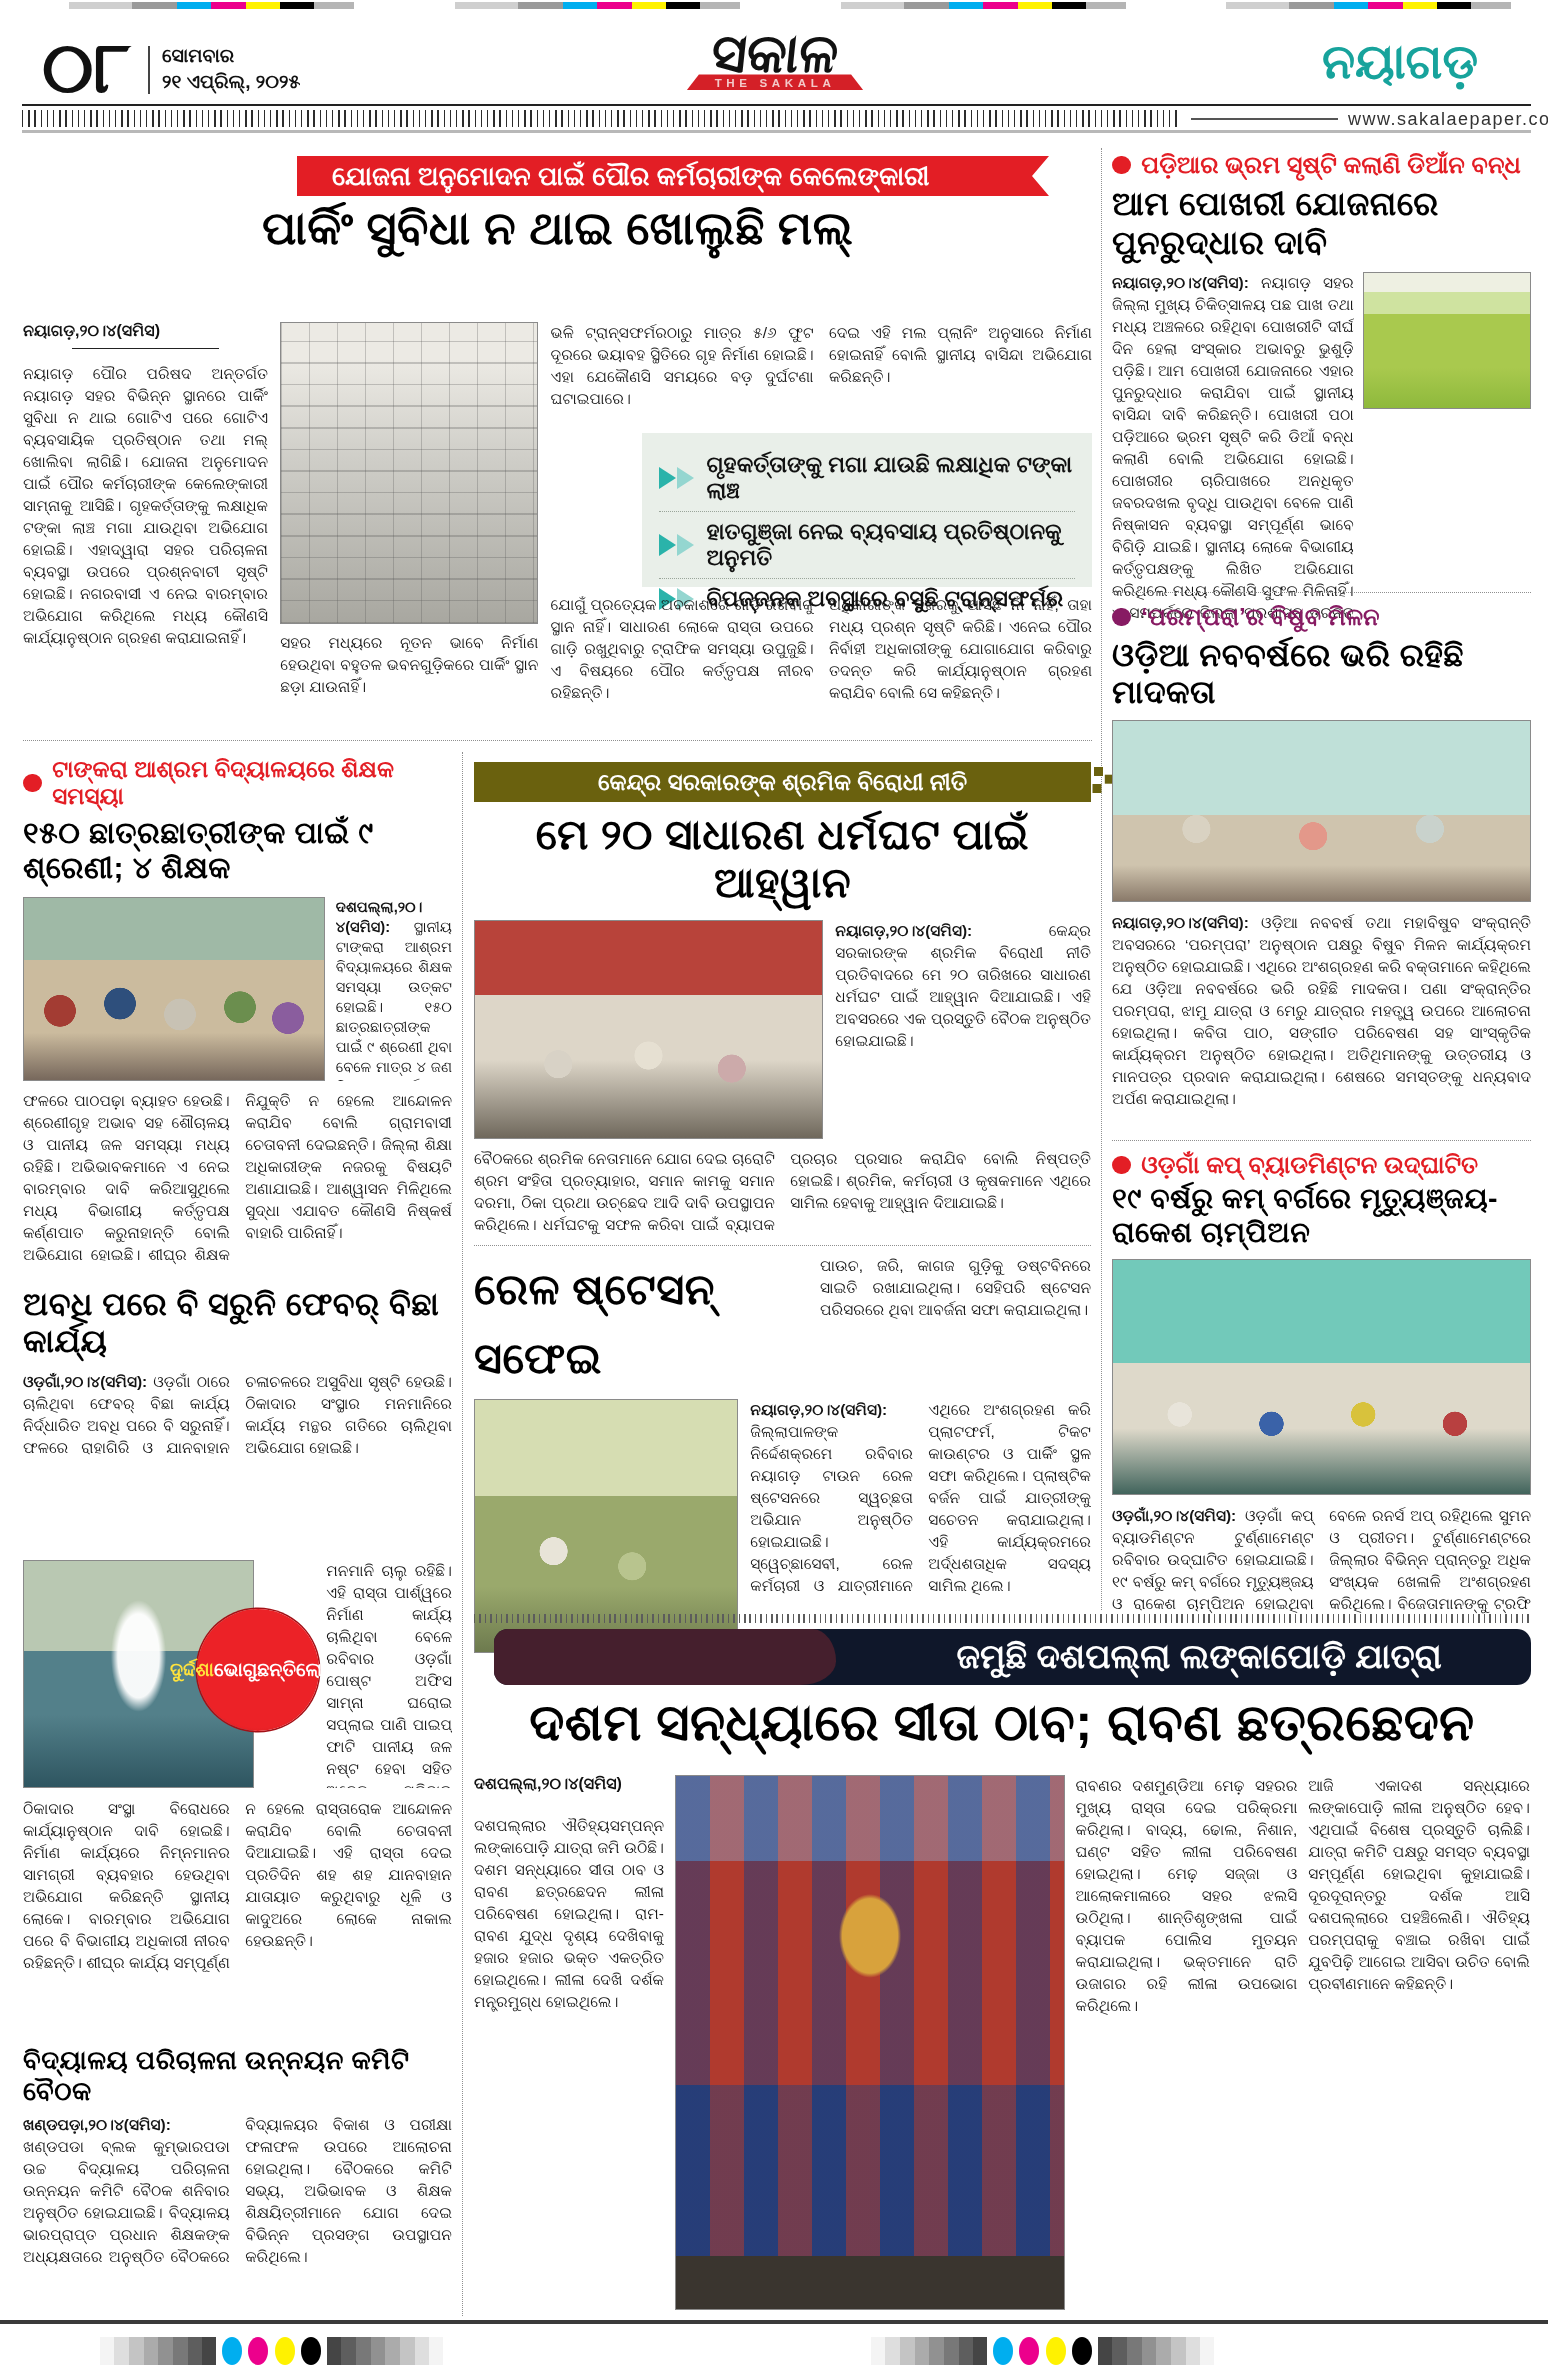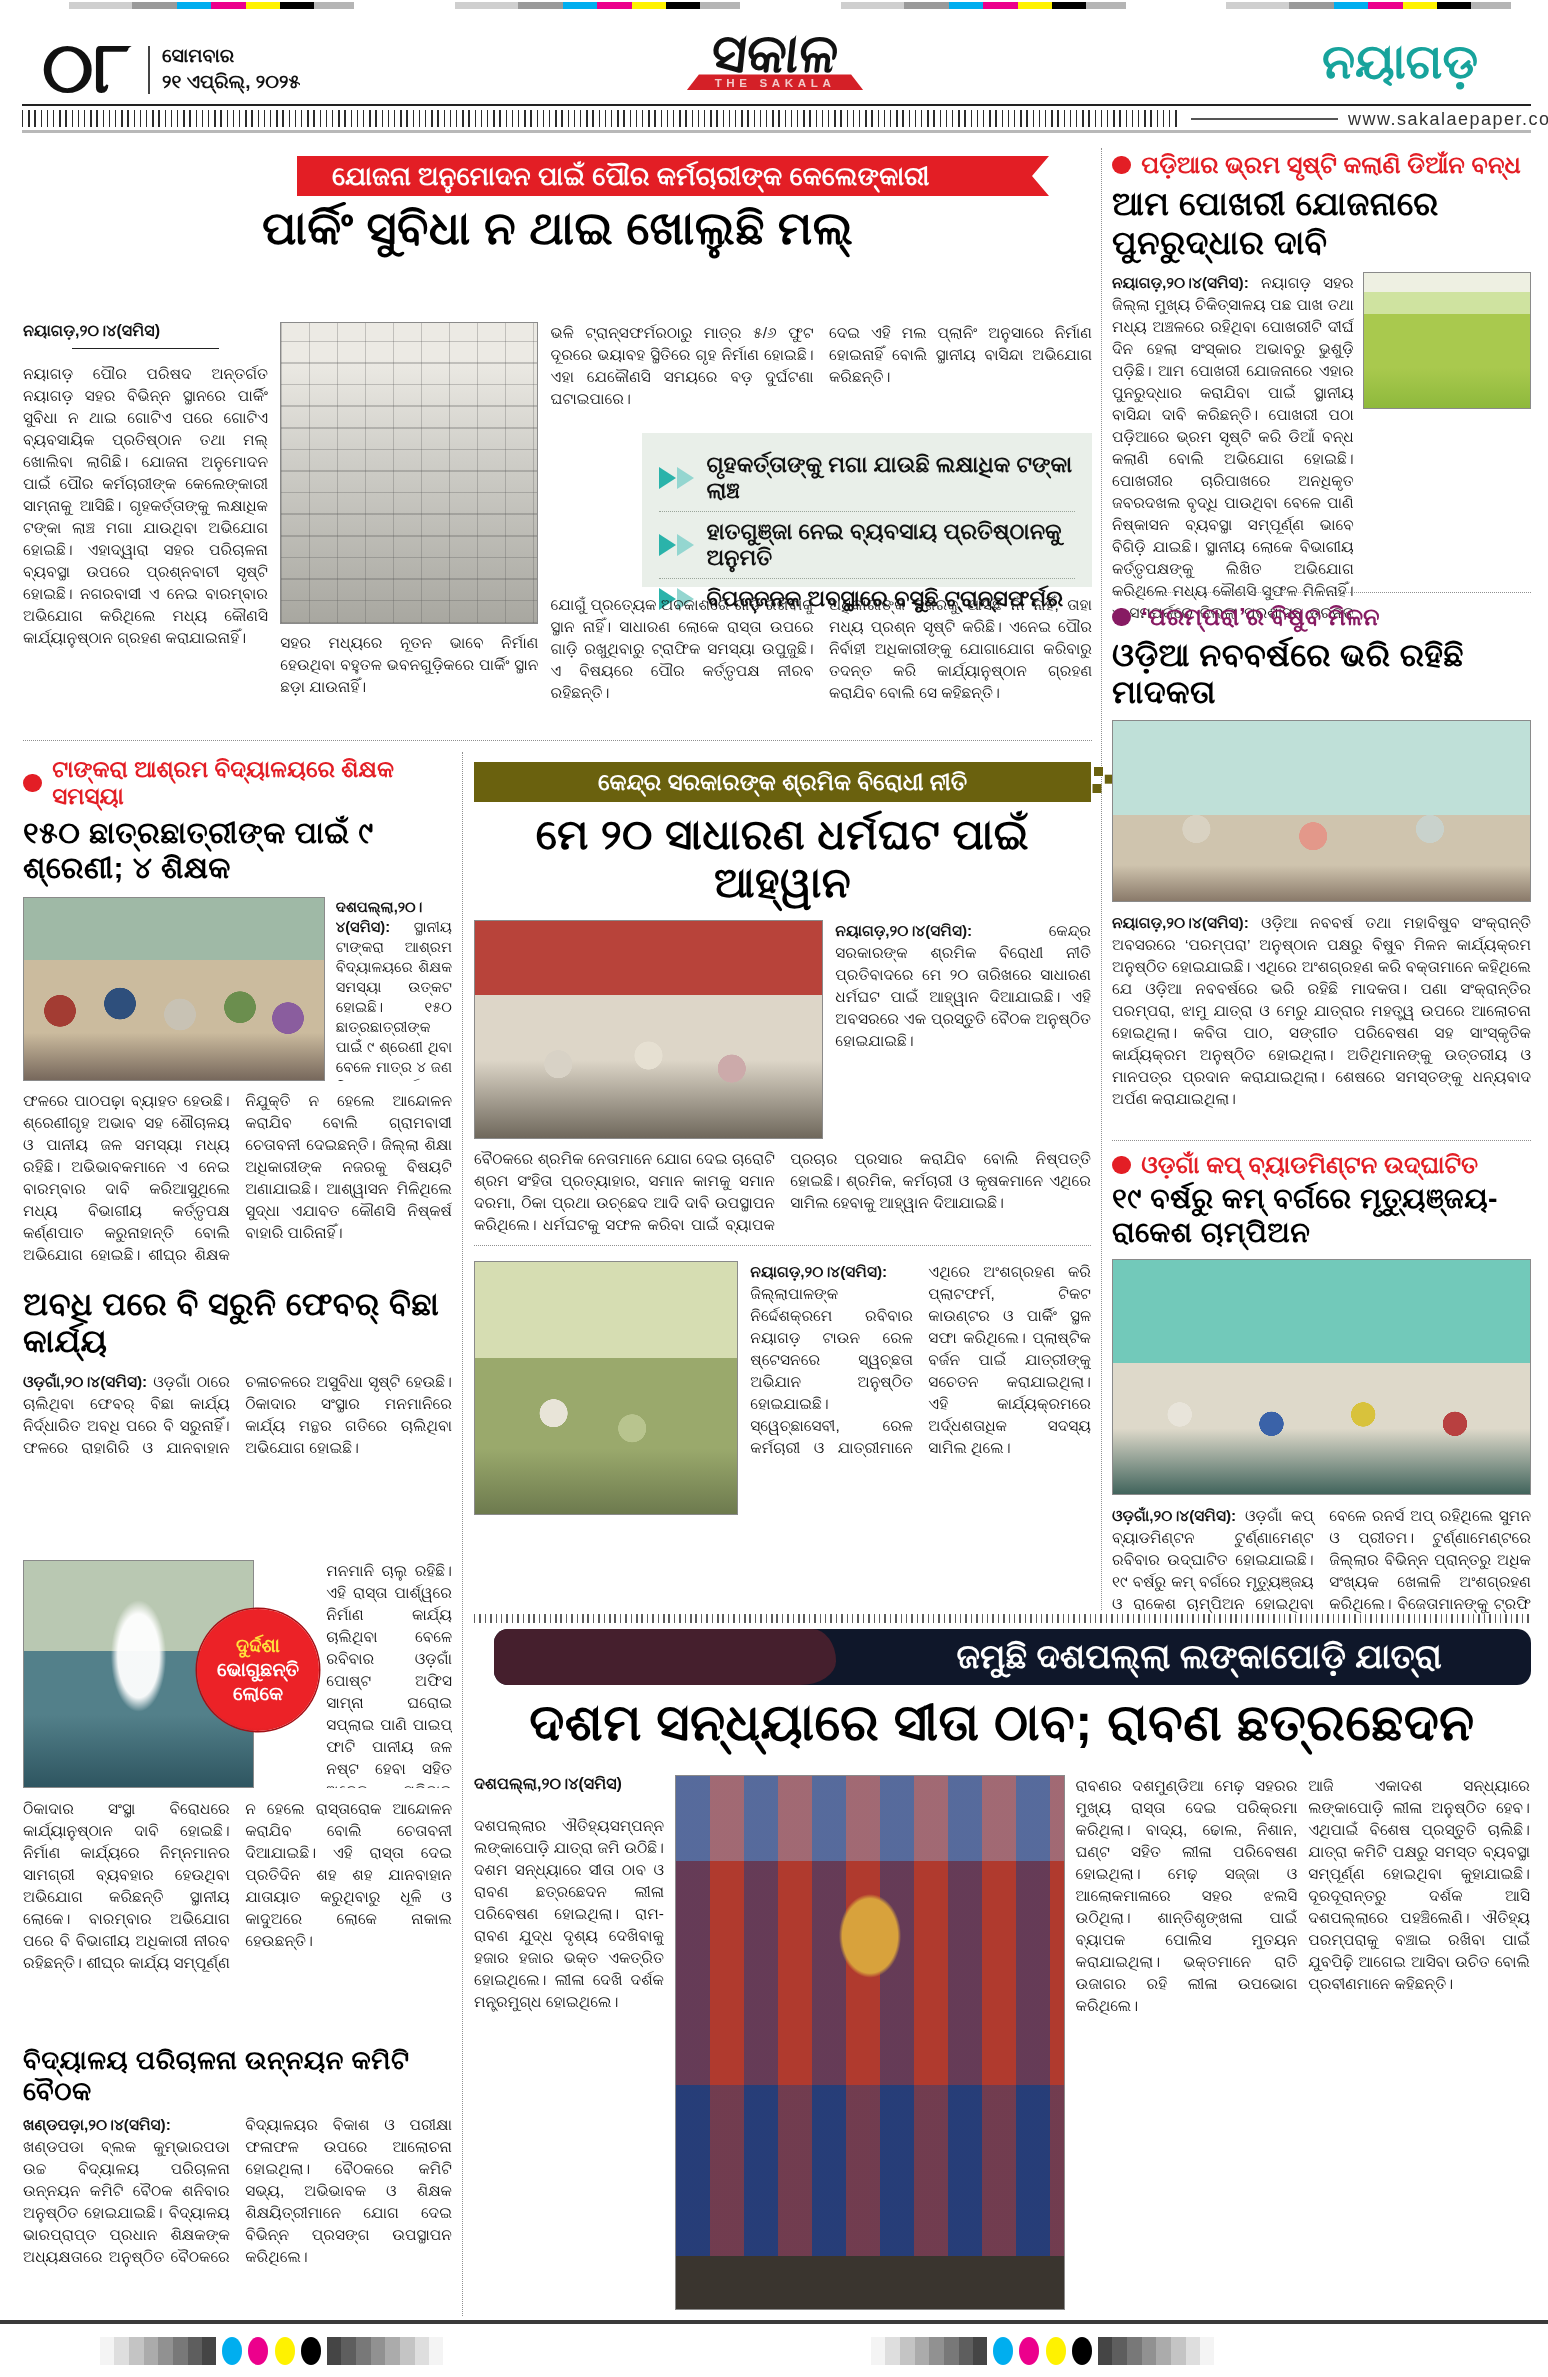--- a/index.html
+++ b/index.html
@@ -37,21 +37,21 @@
   .bbox .item{display:flex;align-items:center;gap:12.3px;font-size:22.4px;font-weight:bold;padding:7px 0}
   .bbox .item+.item{border-top:1.5px dotted #9aa59a}
   .tri{width:0;height:0;border-top:11.6px solid transparent;border-bottom:11.6px solid transparent;border-left:17px solid #2ab3aa;flex:0 0 auto}
   .tri2{border-left-color:#94d6d0;margin-left:-10.8px}
   .olivebar{background:#6a610e;color:#fff;font-size:23px;font-weight:bold;display:flex;align-items:center;justify-content:center;position:relative}
   .olivebar .pix{position:absolute;right:-12.3px;top:4.6px;width:9.3px;height:9.3px;background:#6a610e;box-shadow:10.8px 7.7px 0 #6a610e, -1.5px 17px 0 #6a610e}
   .banner{background:#0f172a;border-radius:14px;position:relative;overflow:hidden}
   .banner .tip{position:absolute;left:0;top:0;height:100%;width:33%;background:#451f2d;border-radius:0 46px 69px 0/0 62px 46px 0}
   .banner .btxt{position:absolute;left:36%;right:0;top:0;height:100%;display:flex;align-items:center;justify-content:center;color:#fff;font-size:34px;font-weight:bold}
   .badge{position:absolute;width:122px;height:122px;border-radius:50%;background:radial-gradient(circle at 50% 45%,#ec2227 70%,#c0151b 100%);
-         display:flex;flex-direction:column;align-items:center;justify-content:center;text-align:center;
+         display:flex;flex-direction:row;align-items:center;justify-content:center;text-align:center;
          font-weight:bold;font-size:19px;line-height:24px;color:#fff;box-shadow:0 0 0 1.5px #a31016}
   .badge .y{color:#ffe23c}
   
   .ph-building{background:
      repeating-linear-gradient(90deg,rgba(80,80,80,.28) 0 1.5px,transparent 1.5px 28px),
      repeating-linear-gradient(0deg,rgba(80,80,80,.28) 0 1.5px,transparent 1.5px 21.6px),
      linear-gradient(180deg,#eceae4 0 12%,#cfcec8 45%,#a8a7a0 100%)}
   .ph-field{background:linear-gradient(180deg,#eef0e2 0 14%,#cfe3a0 14% 30%,#a9c94e 30% 70%,#8eb93c 100%)}
   .ph-people{background:
      radial-gradient(26px 26px at 12% 62%,#a33c33 0 60%,transparent 62%),
@@ -229,20 +229,24 @@
         <span class="dl">ନୟାଗଡ଼,୨୦।୪(ସମିସ):</span>
         <span>କେନ୍ଦ୍ର ସରକାରଙ୍କ ଶ୍ରମିକ ବିରୋଧୀ ନୀତି ପ୍ରତିବାଦରେ ମେ ୨୦ ତାରିଖରେ ସାଧାରଣ ଧର୍ମଘଟ ପାଇଁ ଆହ୍ୱାନ ଦିଆଯାଇଛି। ଏହି ଅବସରରେ ଏକ ପ୍ରସ୍ତୁତି ବୈଠକ ଅନୁଷ୍ଠିତ ହୋଇଯାଇଛି।</span>
       </div>
     </div>
     <div class="bodytxt cols2" style="margin-top:9.3px;height:140px">ବୈଠକରେ ଶ୍ରମିକ ନେତାମାନେ ଯୋଗ ଦେଇ ଚାରୋଟି ଶ୍ରମ ସଂହିତା ପ୍ରତ୍ୟାହାର, ସମାନ କାମକୁ ସମାନ ଦରମା, ଠିକା ପ୍ରଥା ଉଚ୍ଛେଦ ଆଦି ଦାବି ଉପସ୍ଥାପନ କରିଥିଲେ। ଧର୍ମଘଟକୁ ସଫଳ କରିବା ପାଇଁ ବ୍ୟାପକ ପ୍ରଚାର ପ୍ରସାର କରାଯିବ ବୋଲି ନିଷ୍ପତ୍ତି ହୋଇଛି। ଶ୍ରମିକ, କର୍ମଚାରୀ ଓ କୃଷକମାନେ ଏଥିରେ ସାମିଲ ହେବାକୁ ଆହ୍ୱାନ ଦିଆଯାଇଛି।</div>
   </div>
 
   <div class="abs hdots" style="left:474px;top:1245px;width:617px"></div>
 
   <div class="abs" style="left:474px;top:1255px;width:617px">
+    <div style="display:flex;gap:14px">
+      <div class="headline" style="font-size:43px;width:332px;flex:0 0 auto;line-height:1.6">ରେଳ ଷ୍ଟେସନ୍ ସଫେଇ</div>
+      <div class="bodytxt" style="flex:1;height:83px">ପାଉଚ, ଜରି, କାଗଜ ଗୁଡ଼ିକୁ ଡଷ୍ଟବିନରେ ସାଇତି ରଖାଯାଇଥିଲା। ସେହିପରି ଷ୍ଟେସନ ପରିସରରେ ଥିବା ଆବର୍ଜନା ସଫା କରାଯାଇଥିଲା।</div>
+    </div>
     <div style="display:flex;gap:12.3px;margin-top:6.2px">
       <div class="photo ph-clean" style="width:264px;height:254px;flex:0 0 auto"></div>
       <div class="bodytxt cols2" style="flex:1;height:254px">
         <span class="dl">ନୟାଗଡ଼,୨୦।୪(ସମିସ):</span>
         <span>ଜିଲ୍ଲାପାଳଙ୍କ ନିର୍ଦ୍ଦେଶକ୍ରମେ ରବିବାର ନୟାଗଡ଼ ଟାଉନ ରେଳ ଷ୍ଟେସନରେ ସ୍ୱଚ୍ଛତା ଅଭିଯାନ ଅନୁଷ୍ଠିତ ହୋଇଯାଇଛି। ସ୍ୱେଚ୍ଛାସେବୀ, ରେଳ କର୍ମଚାରୀ ଓ ଯାତ୍ରୀମାନେ ଏଥିରେ ଅଂଶଗ୍ରହଣ କରି ପ୍ଲାଟଫର୍ମ, ଟିକଟ କାଉଣ୍ଟର ଓ ପାର୍କିଂ ସ୍ଥଳ ସଫା କରିଥିଲେ। ପ୍ଲାଷ୍ଟିକ ବର୍ଜନ ପାଇଁ ଯାତ୍ରୀଙ୍କୁ ସଚେତନ କରାଯାଇଥିଲା। ଏହି କାର୍ଯ୍ୟକ୍ରମରେ ଅର୍ଦ୍ଧଶତାଧିକ ସଦସ୍ୟ ସାମିଲ ଥିଲେ।</span>
       </div>
     </div>
   </div>
 
   <div class="abs" style="left:1112px;top:151px;width:419px">

